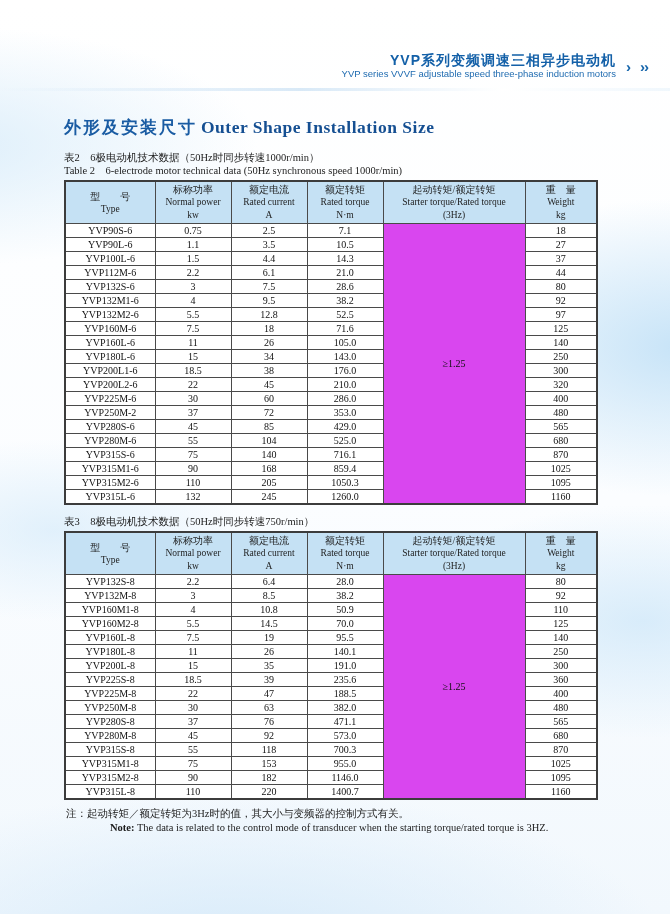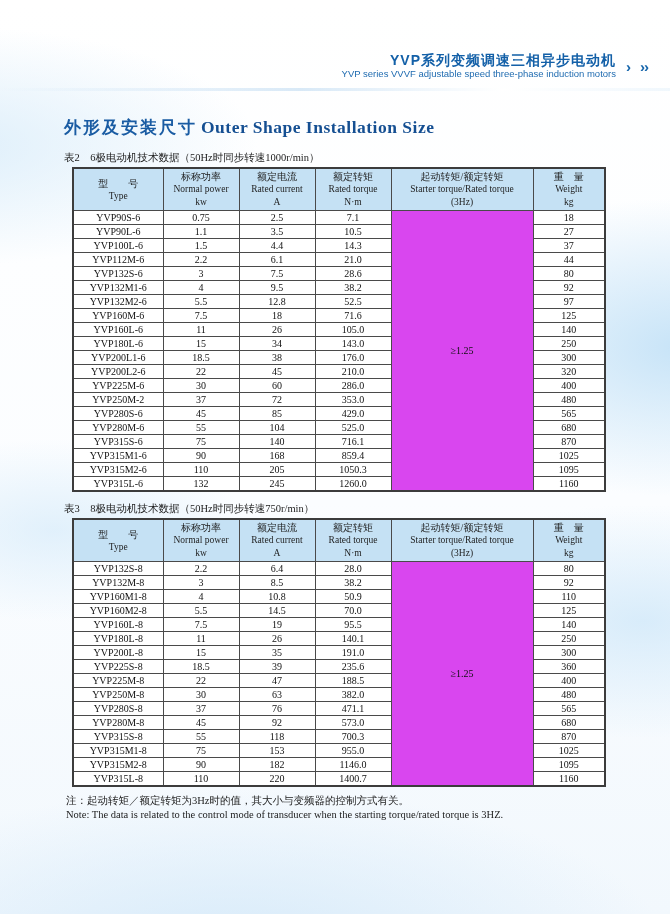--- a/index.html
+++ b/index.html
@@ -53,21 +53,21 @@
   .title-en {
     font-family: "Liberation Serif", serif;
     font-weight: bold; font-size: 17.5px; color: #154f92; letter-spacing: 0.5px;
   }
   .caption { font-size: 10.5px; color: #1c1c1c; line-height: 13px; margin-bottom: 3px; }
   .caption .cap-zh { display: block; }
   .caption .cap-en { display: block; }
   
   table.motor {
     border-collapse: collapse; table-layout: fixed;
-    width: 532px; margin-left: 8px;
+    width: 532px; 
     background: #ffffff;
     border: 2px solid #3c3c3c;
   }
   table.motor th, table.motor td { border: 1px solid #4a4a4a; }
   table.motor thead th {
     background: #c5e1f4;
     font-weight: normal; color: #1e1e1e;
     height: 42px; vertical-align: middle;
     padding: 1px 2px;
   }
@@ -85,21 +85,21 @@
   .col-power { width: 76px; }
   .col-curr  { width: 76px; }
   .col-torq  { width: 76px; }
   .col-ratio { width: 142px; }
   .col-wt    { width: 72px; }
   .tbl-gap { height: 10px; }
   
   .note { margin-top: 7px; margin-left: 2px; font-size: 10.5px; color: #1c1c1c; line-height: 14px; }
   .note .note-zh { display: block; }
   .note .note-en { display: block; }
-  .note .note-en b { font-weight: normal; }
+  .note .note-en b { font-weight: bold; margin-left: 44px; }
 </style>
 </head>
 <body>
 
 <div class="page">
 
   <div class="brand">
     <div class="brand-text">
       <div class="brand-zh">YVP系列变频调速三相异步电动机</div>
       <div class="brand-en">YVP series VVVF adjustable speed three-phase induction motors</div>
@@ -111,20 +111,21 @@
 
   <div class="content">
 
     <div class="page-title">
       <span class="title-zh">外形及安装尺寸</span>
       <span class="title-en">Outer Shape Installation Size</span>
     </div>
 
     <div class="caption">
       <span class="cap-zh">表2　6极电动机技术数据（50Hz时同步转速1000r/min）</span>
+      <span class="cap-en">Table 2　6-electrode motor technical data (50Hz synchronous speed 1000r/min)</span>
     </div>
 
     <table class="motor">
       <colgroup>
         <col class="col-type">
           <col class="col-power">
           <col class="col-curr">
         <col class="col-torq">
           <col class="col-ratio">
           <col class="col-wt">

